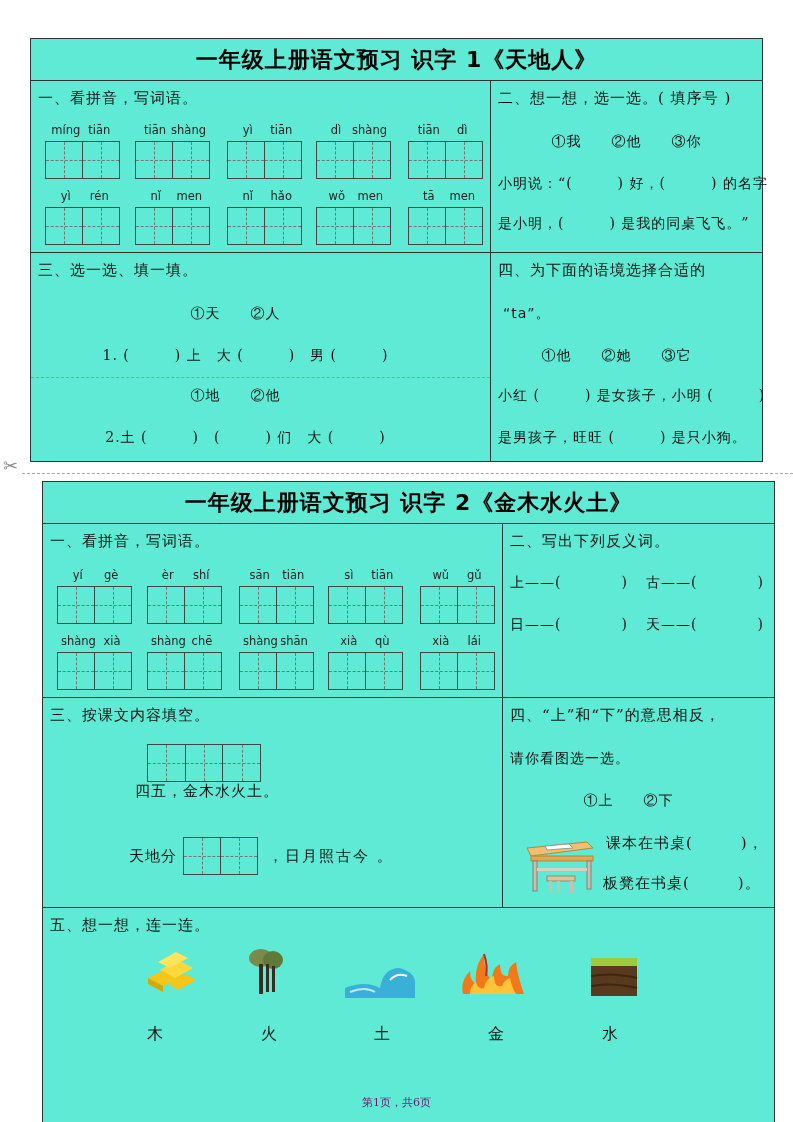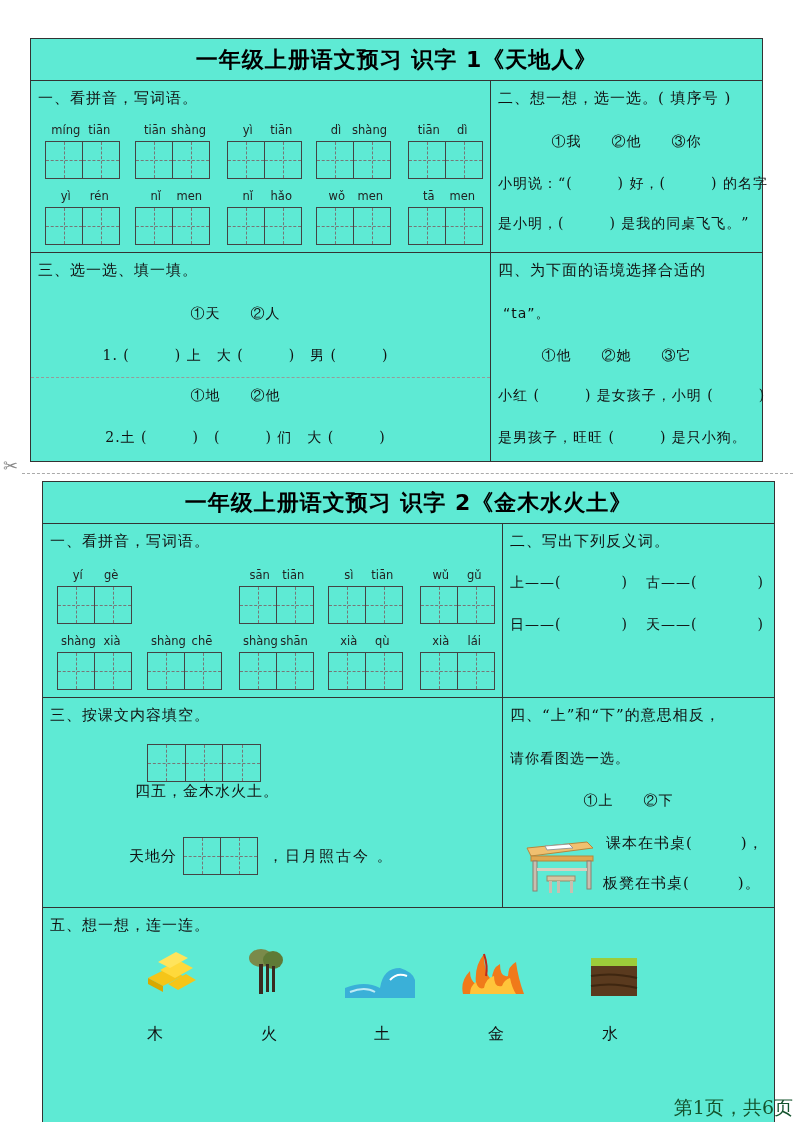--- a/index.html
+++ b/index.html
@@ -36,21 +36,21 @@
   .line { position: absolute; font-size: 14px; white-space: nowrap; letter-spacing: 1px; }
   .center-line { position: absolute; left: 0; right: 0; text-align: center; font-size: 14px; white-space: nowrap; letter-spacing: 1px; }
   .dash-sep { position: absolute; left: 0; right: 0; border-top: 1.5px dashed #999; }
 
   .cut-line { position: absolute; left: 22px; right: 0; top: 473px; border-top: 1.5px dashed #aaa; }
   .scissors { position: absolute; left: 3px; top: 455px; font-size: 18px; color: #888; }
 
   .el-img { position: absolute; width: 70px; height: 50px; }
   .el-label { position: absolute; font-size: 16px; width: 30px; text-align: center; }
 
-  .footer { position: absolute; top: 1095px; left: 0; right: 0; text-align: right; font-size: 19px; color: #14532d; }
+  .footer { position: absolute; top: 1095px; left: 0; right: 0; text-align: center; font-size: 11px; color: #701a75; }
 </style>
 </head>
 <body>
 
 <div class="sheet sheet1">
   <div class="title-row">一年级上册语文预习  识字 1《天地人》</div>
 
   <div class="row" style="height:172px;">
     <div class="cell-left">
       <div class="q-head">一、看拼音，写词语。</div>
@@ -196,20 +196,30 @@
 
   <div class="row" style="height:174px;">
     <div class="cell-left">
       <div class="q-head">一、看拼音，写词语。</div>
       <div class="py-grid" id="p2grid" style="top:44px;">
           <div class="py-row" style="height: 66px; text-decoration: underline;">
             <div class="py-word" style="left: 0px;">
               <div class="py-labels">
                 <span>yí</span>
                 <span>gè</span>
+              </div>
+              <div class="tz">
+                <div class="box"></div>
+                <div class="box"></div>
+              </div>
+            </div>
+            <div class="py-word" style="left: 90px;">
+              <div class="py-labels">
+                <span>èr</span>
+                <span>shí</span>
               </div>
               <div class="tz">
                 <div class="box"></div>
                 <div class="box"></div>
               </div>
             </div>
             <div class="py-word" style="left: 182px;">
               <div class="py-labels">
                 <span>sān</span>
                 <span>tiān</span>

